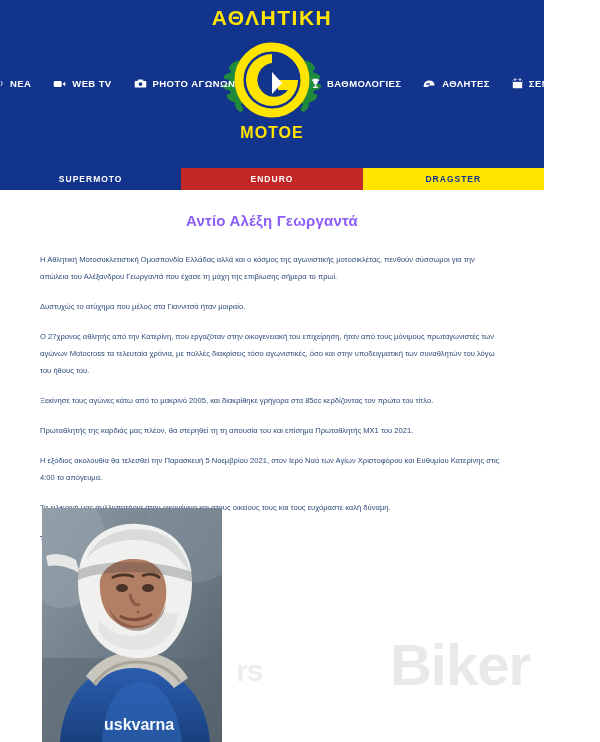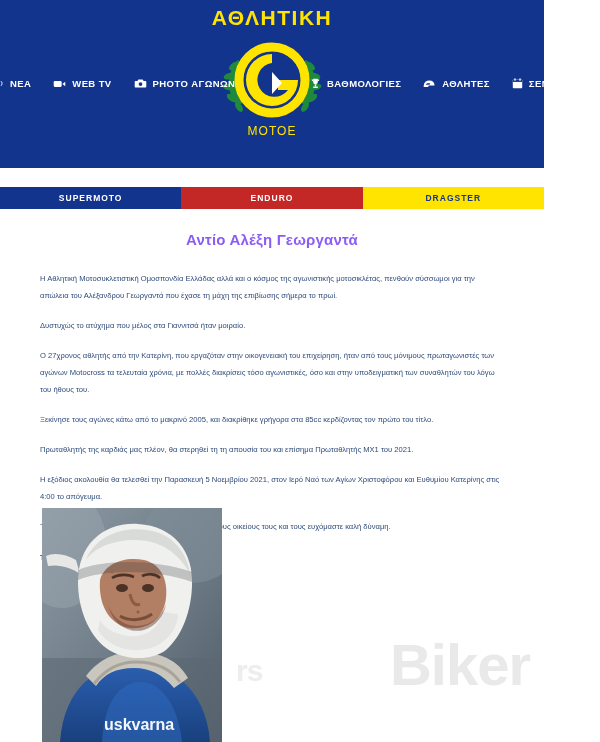--- a/index.html
+++ b/index.html
@@ -72,33 +72,32 @@
     line-height: 24px;
   }
   .logo-badge {
     position: relative;
     width: 104px;
     height: 96px;
     margin: 2px auto 0;
   }
   .logo-bottom {
     color: #ffe400;
-    font-size: 12px;
-    font-weight: normal;
+    font-size: 16px;
+    font-weight: bold;
     letter-spacing: 1px;
     margin-top: -4px;
   }
 
   
   .cats {
     display: flex;
     width: 100%;
     height: 22px;
     background: #0f766e;
-    margin-top: 19px;
   }
   .cat {
     flex: 1;
     display: flex;
     align-items: center;
     justify-content: center;
     font-size: 8.5px;
     font-weight: bold;
     letter-spacing: 1px;
     cursor: pointer;

